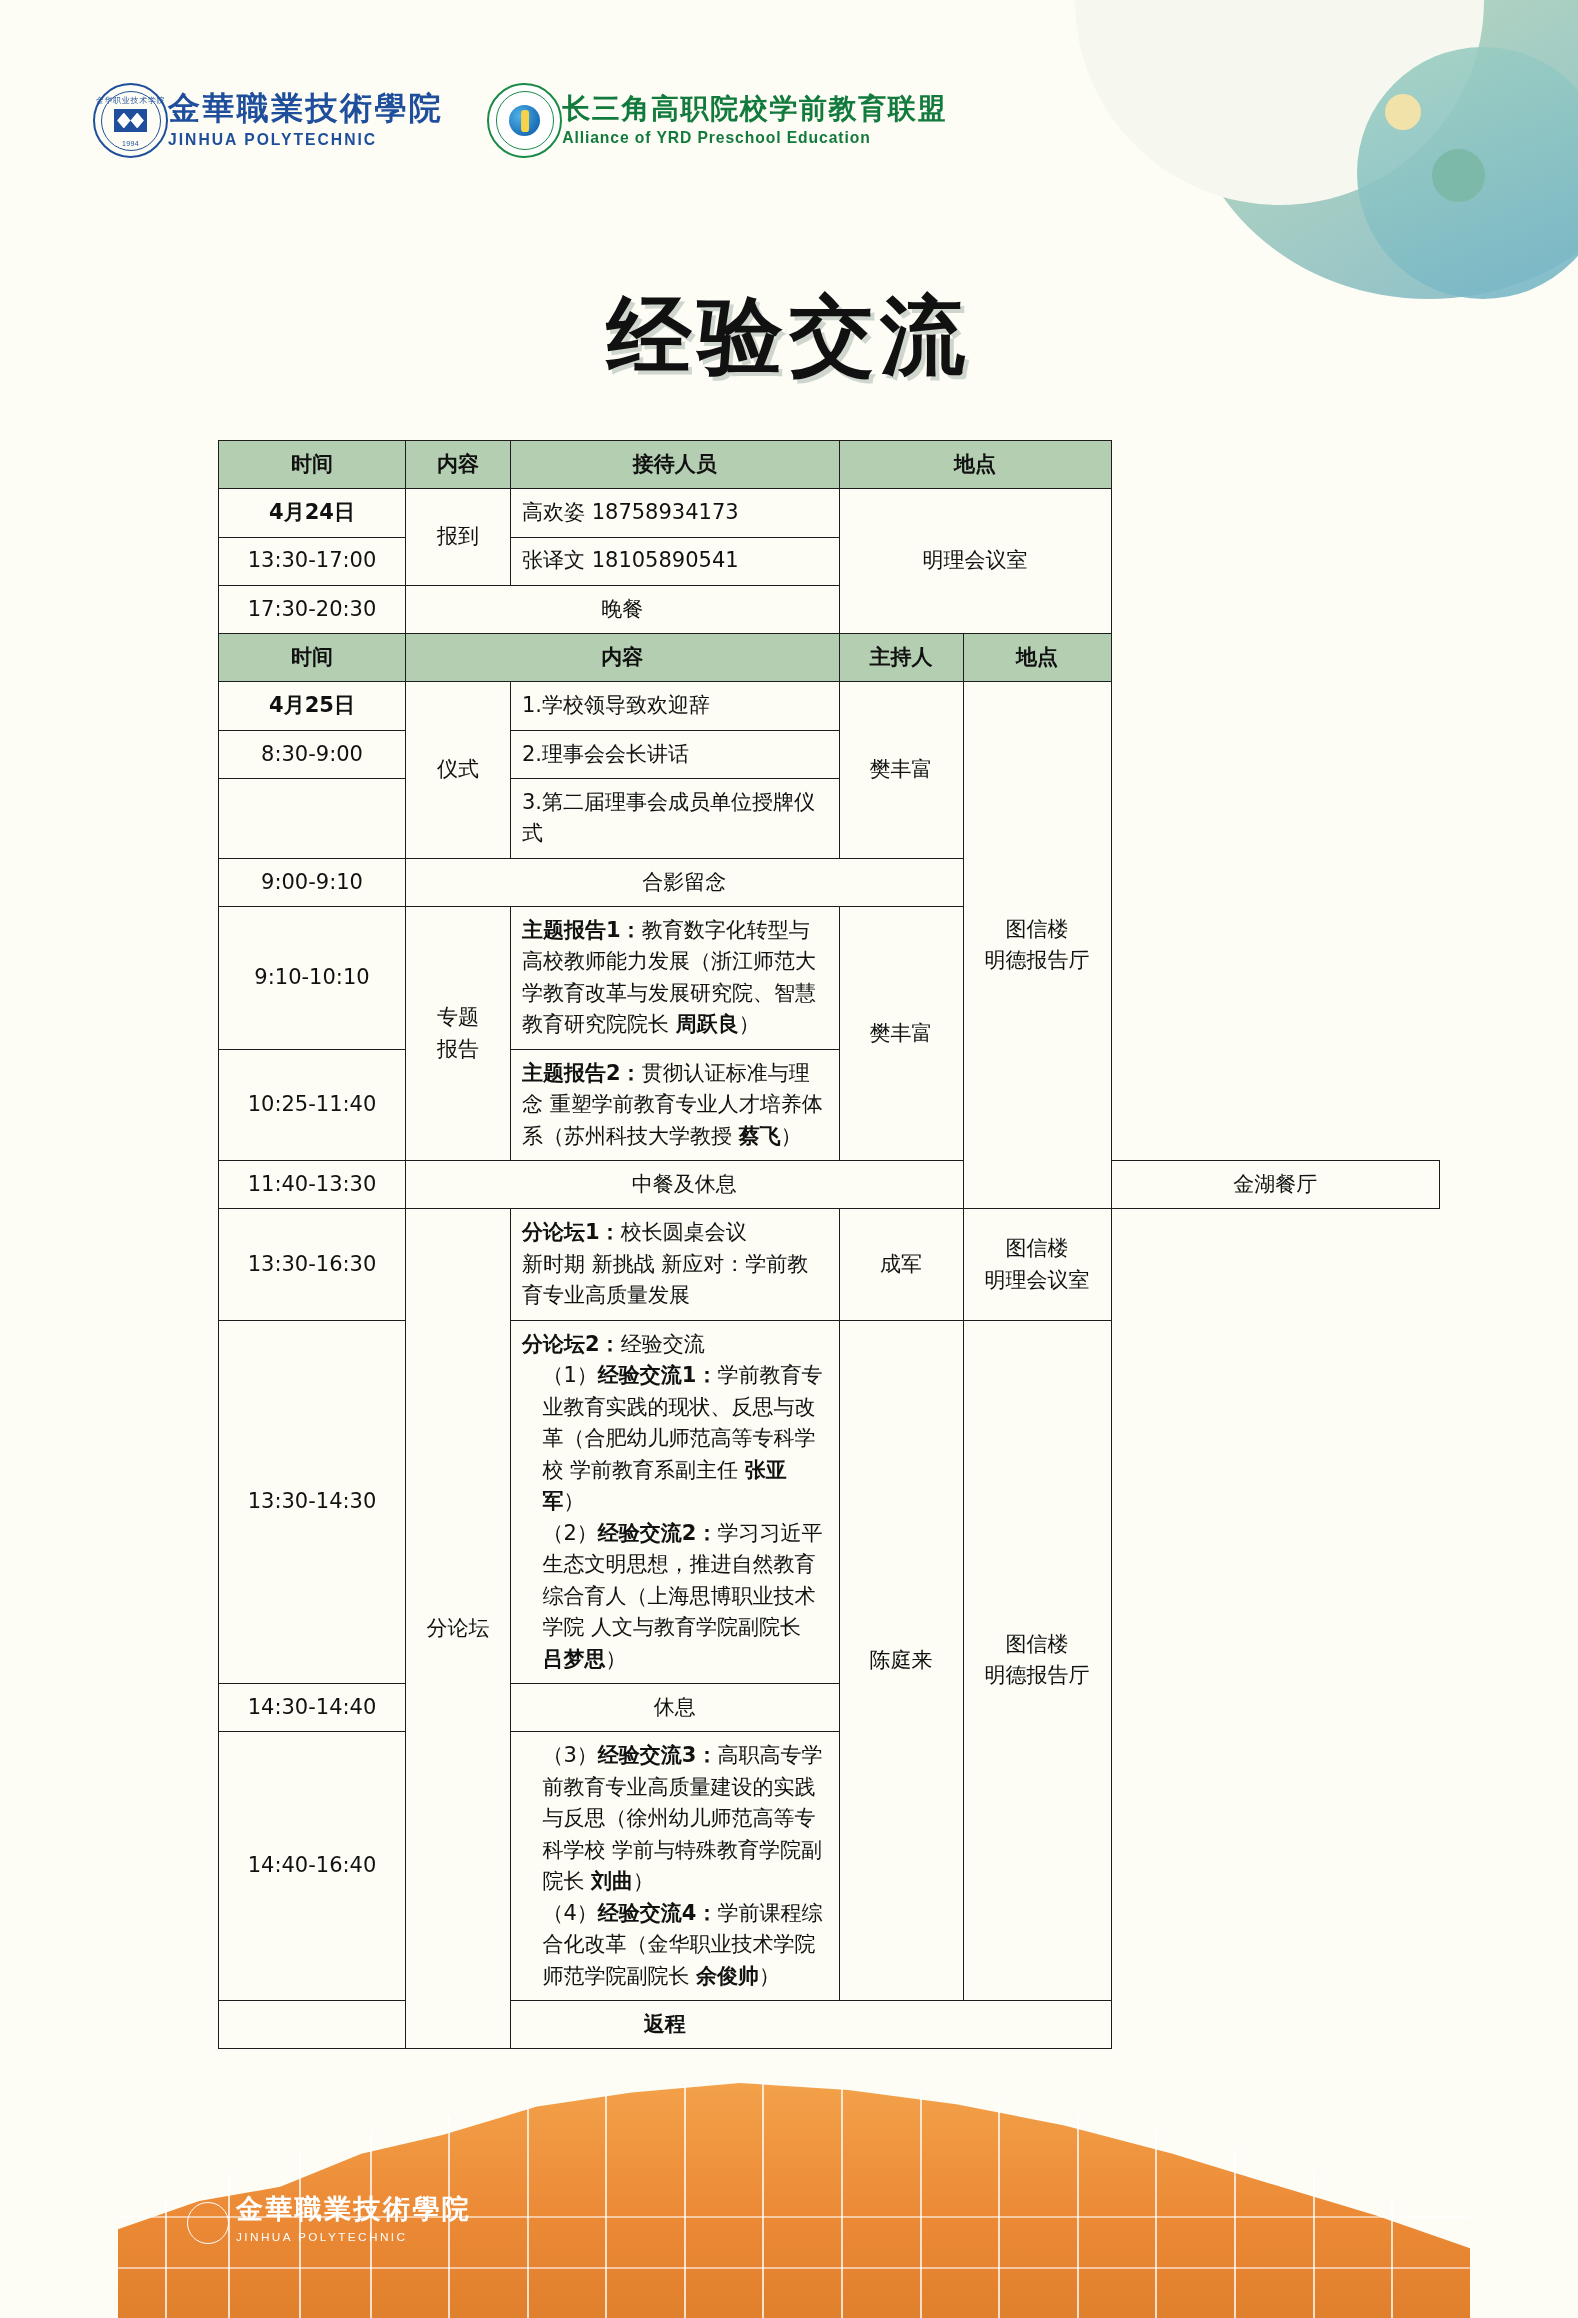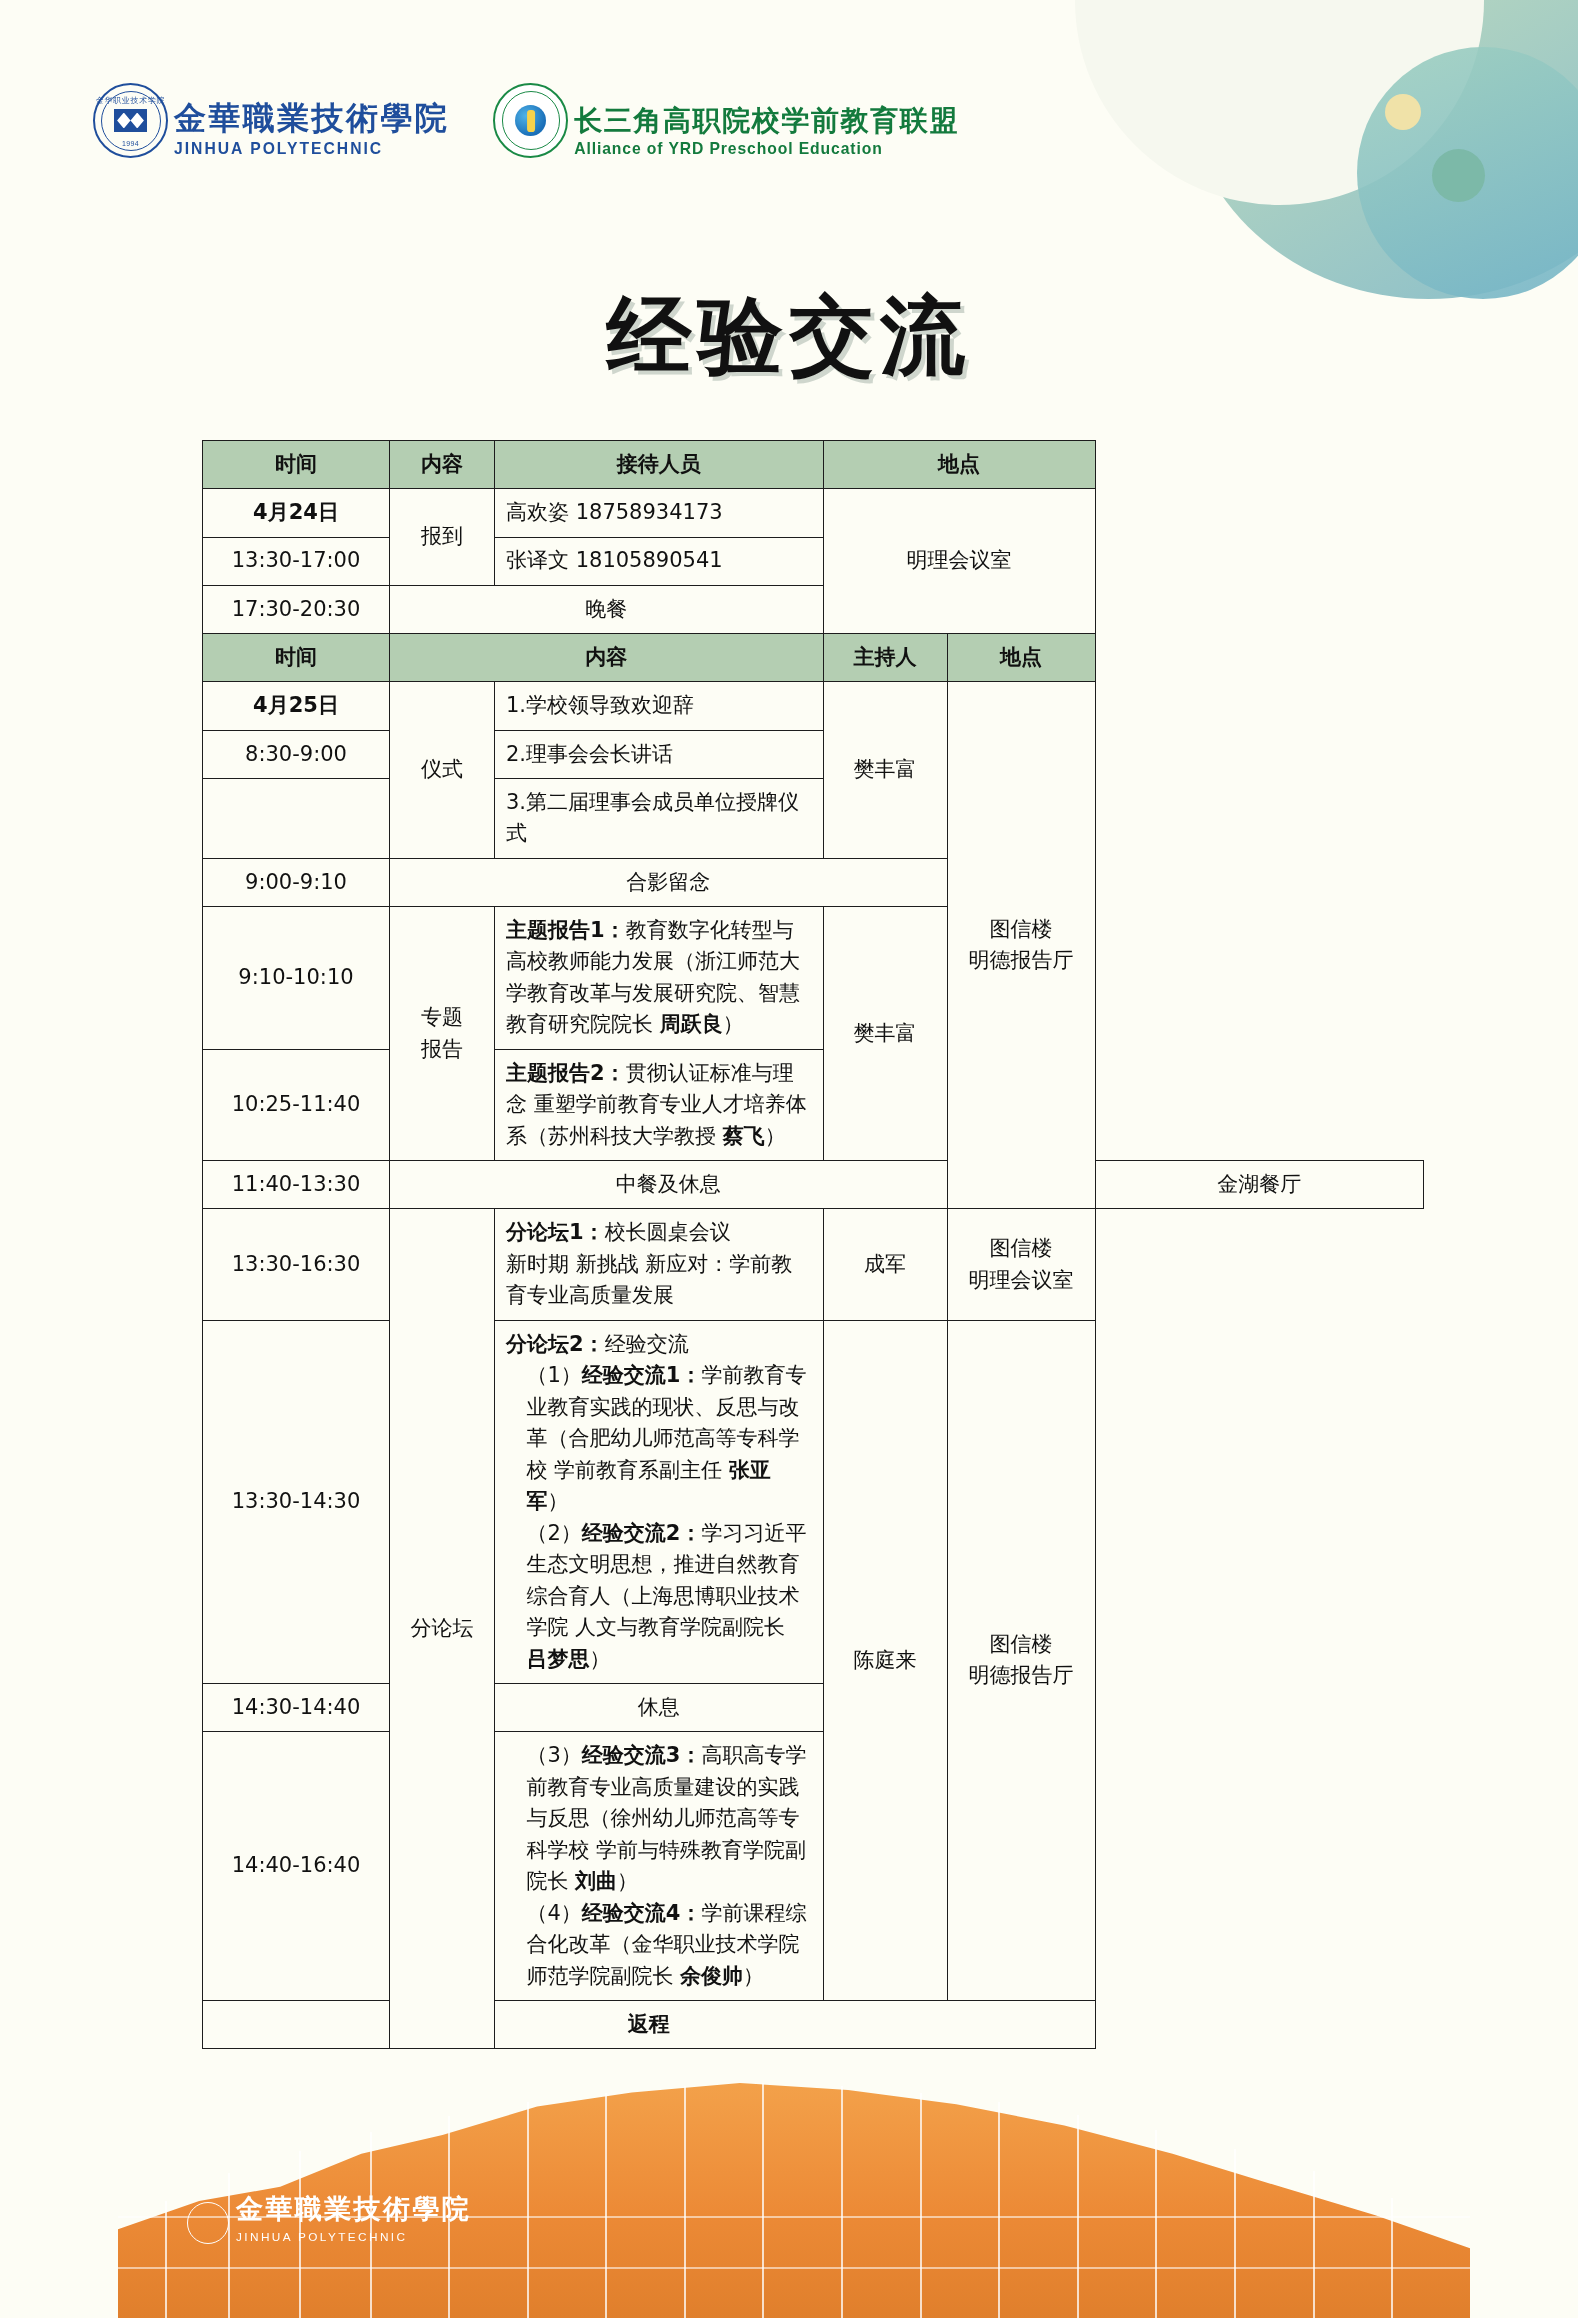--- a/index.html
+++ b/index.html
@@ -23,21 +23,21 @@
            background: linear-gradient(160deg, #9ecfc0, #74b4c7); opacity: .9; }
   .blob4 { position: absolute; top: 94px; right: 157px; width: 36px; height: 36px; border-radius: 50%;
            background: #f0e2a8; }
   .blob5 { position: absolute; top: 149px; right: 93px; width: 53px; height: 53px; border-radius: 50%;
            background: #7cb9a8; }
   .blob6 { position: absolute; top: -31px; right: 236px; width: 196px; height: 196px; border-radius: 50%;
            background: #e8f2e4; opacity: .85; }
 
   
   .header { position: absolute; top: 83px; left: 93px; display: flex; align-items: center; gap: 44px; }
-  .logo-block { display: flex; align-items: flex-end; gap: 6px; }
+  .logo-block { display: flex; align-items: center; gap: 0; }
   .seal { width: 75px; height: 75px; border-radius: 50%; border: 2.4px solid #1f4e9c; position: relative;
           display: flex; align-items: center; justify-content: center; flex: none; }
   .seal::before { content: ""; position: absolute; inset: 5.5px; border: 1.2px solid #1f4e9c; border-radius: 50%; }
   .seal-core { width: 33px; height: 23.6px; background: #1f4e9c; position: relative; }
   .seal-core::after { content: ""; position: absolute; inset: 3.9px 3.1px; background: #fff;
         clip-path: polygon(0 50%, 25% 0, 50% 50%, 75% 0, 100% 50%, 75% 100%, 50% 50%, 25% 100%); }
   .seal-top { position: absolute; top: 10.2px; left: 0; right: 0; text-align: center; font-size: 7.9px; color: #1f4e9c; letter-spacing: 0.8px; }
   .seal-bot { position: absolute; bottom: 8.6px; left: 0; right: 0; text-align: center; font-size: 7px; color: #1f4e9c; letter-spacing: 0.4px; }
   .logo-text-cn { font-size: 32px; font-weight: 700; color: #1f4e9c; letter-spacing: 2.4px; line-height: 1.05;
                   font-family: "DejaVu Sans", sans-serif; }
@@ -56,21 +56,21 @@
 
   
   .page-title {
     position: absolute; top: 279px; left: 0; width: 1578px; text-align: center;
     font-family: "DejaVu Sans", sans-serif;
     font-size: 85px; font-weight: 900; color: #111; letter-spacing: 6.3px;
     text-shadow: 3.9px 3.9px 0 #cfd6cd;
   }
 
   
-  .table-wrap { position: absolute; top: 440px; left: 154px; width: 1270px; padding-left: 48px; }
+  .table-wrap { position: absolute; top: 440px; left: 170px; width: 1270px; padding-left: 48px; }
   table.sched { width: 100%; border-collapse: collapse; table-layout: fixed; }
   table.sched td, table.sched th {
     border: 1.6px solid #1d1d1d; padding: 7.9px 11px; font-size: 21px; color: #111;
     vertical-align: middle; font-family: "DejaVu Sans", sans-serif; line-height: 1.5;
   }
   .hdr td { background: #b4ceb2; text-align: center; font-weight: 700; font-size: 23.6px; padding: 11px 6.3px; }
   .c-time { text-align: center; width: 187px; }
   .c-kind { text-align: center; width: 105px; }
   .c-host { text-align: center; width: 124px; }
   .c-place { text-align: center; width: 148px; }

